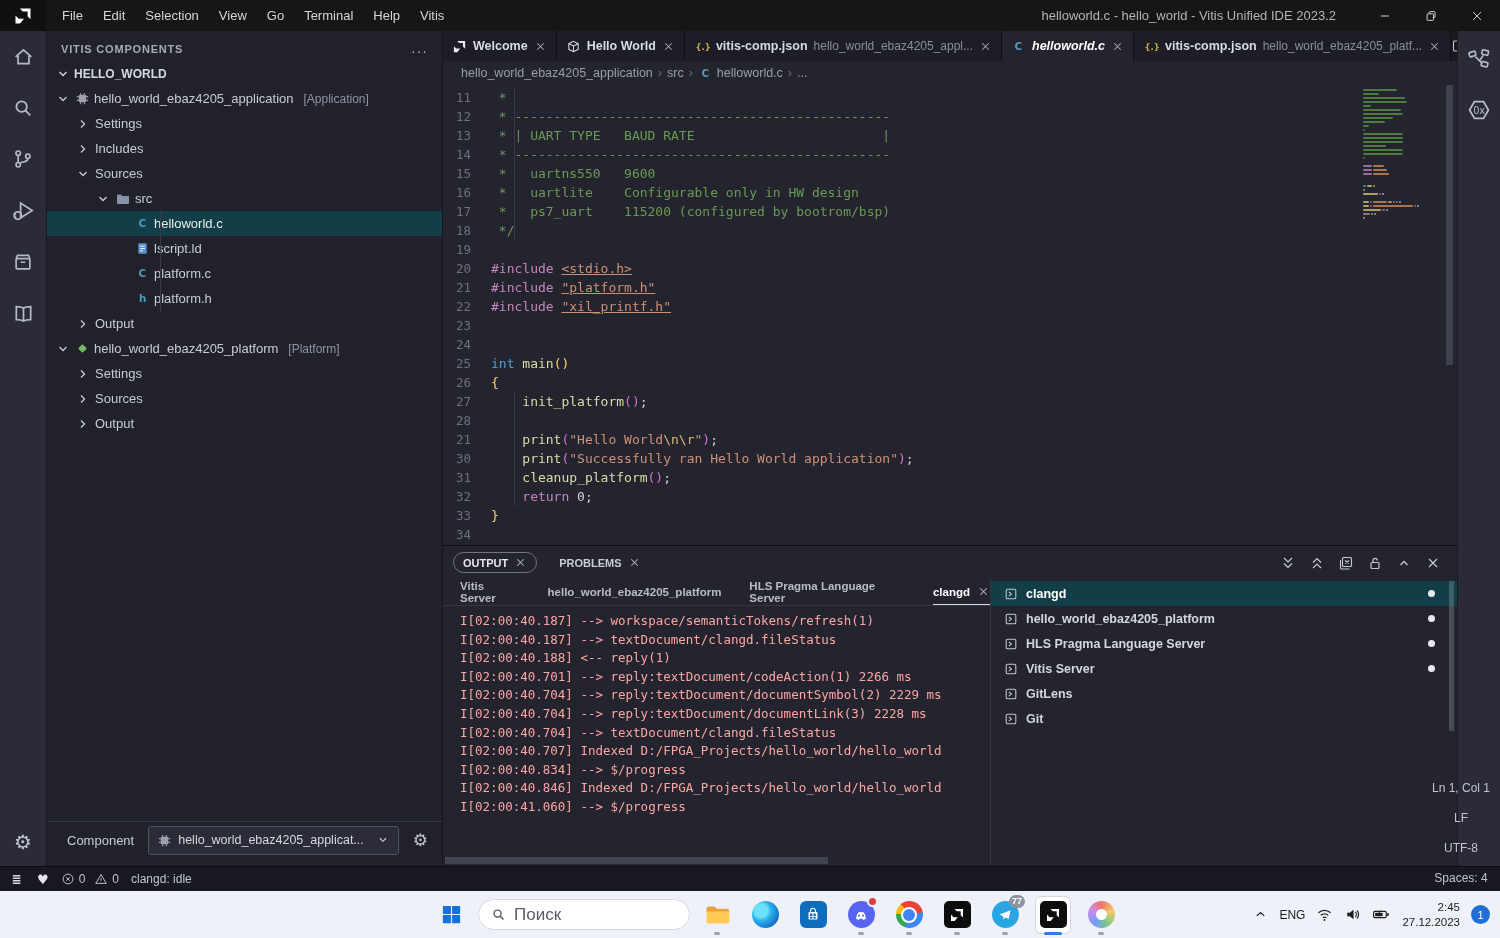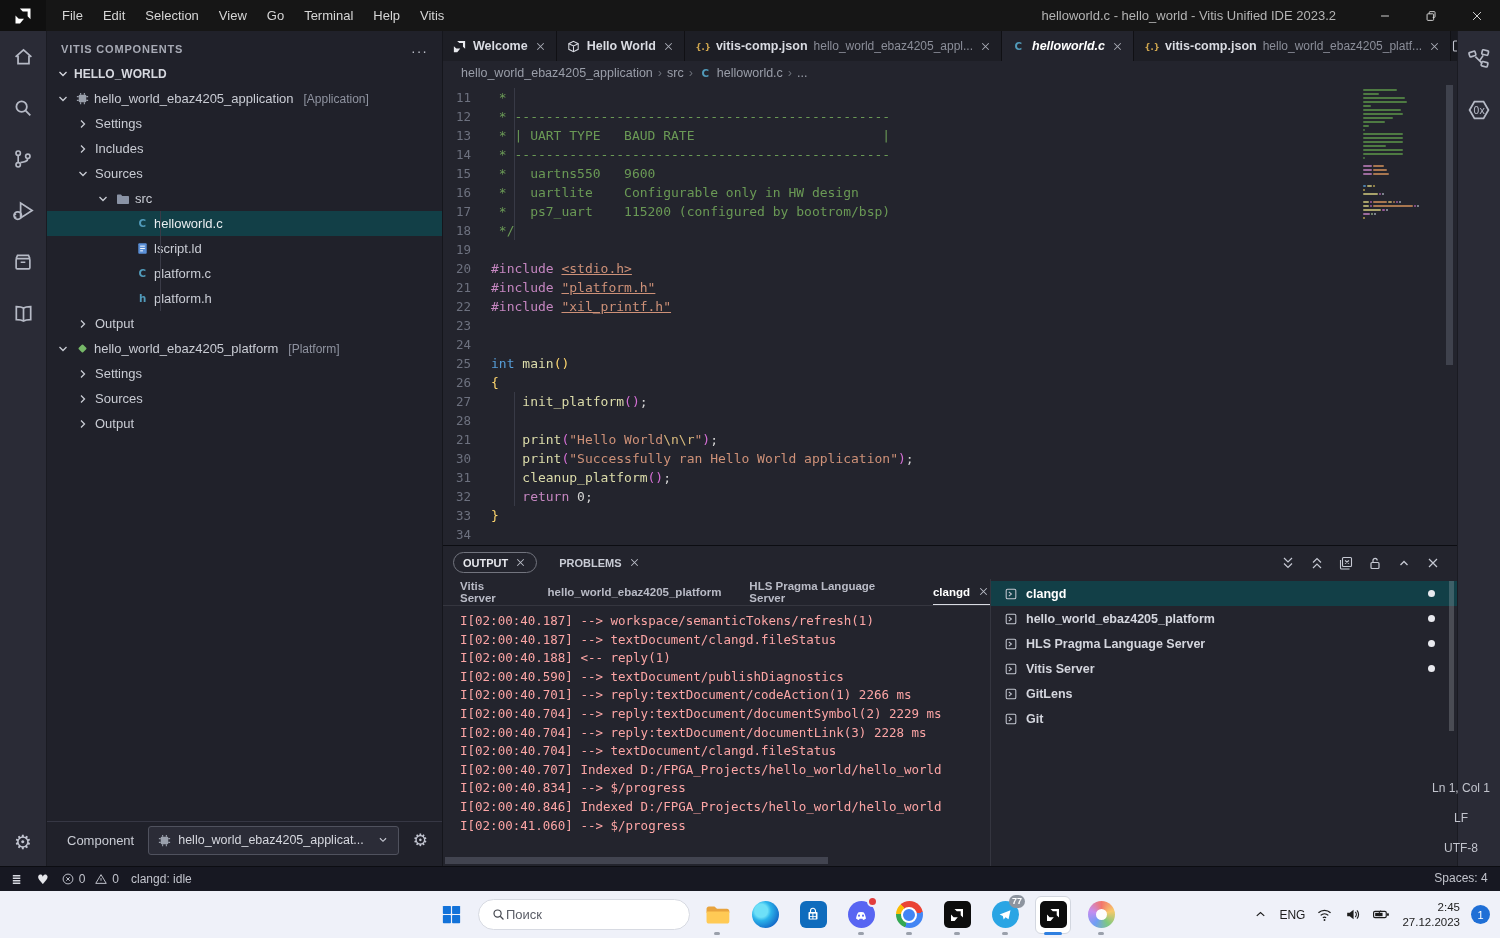--- a/index.html
+++ b/index.html
@@ -116,21 +116,21 @@
                font-size:12px; color:#c2c4cd; padding:0 10px; }
   .sb-left { display:flex; align-items:center; gap:12px; }
   .sb-right { margin-left:auto; display:flex; align-items:center; gap:16px;flex-direction:column; }
   .sb-item { display:flex; align-items:center; gap:4px; }
   .sb-heart { color:#e6e7ec; font-size:13px; font-family:"DejaVu Sans",sans-serif; }
 
   
   .taskbar { height:47px; background:#eff1f9; position:relative; display:flex; align-items:center; }
   .tb-center { position:absolute; left:433px; top:0; height:47px; display:flex; align-items:center; gap:9px; }
   .search-pill { width:212px; height:31px; background:#fff; border:1px solid #d7dae2; border-radius:16px;
-                 display:flex; align-items:center; padding:0 12px; color:#5a5d66; font-size:13px; }
+                 display:flex; align-items:center; gap:8px; padding:0 12px; color:#5a5d66; font-size:17px; }
   .tb-app { position:relative; width:36px; height:44px; display:flex; align-items:center; justify-content:center; }
   .tb-app .run-dash { position:absolute; bottom:2px; left:50%; transform:translateX(-50%);
                       width:6px; height:3px; border-radius:2px; background:#9aa0ab; }
   .tb-app.active .box { width:38px; height:38px; background:#fff; border:1px solid #d3d7e0; border-radius:6px;
                         display:flex; align-items:center; justify-content:center; }
   .tb-app.active .run-dash { width:18px; background:#2f7fe0; }
   .circle { width:27px; height:27px; border-radius:50%; position:relative; display:flex; align-items:center; justify-content:center; }
   .edge-bg { background:radial-gradient(circle at 34% 36%, #6ee0f7 0 26%, #2bb3ea 40%, #1266c6 78%, #0b4fa0 100%); }
   .discord-bg { background:#5865f2; }
   .telegram-bg { background:#2aa5e4; }
@@ -816,21 +816,20 @@
                   <svg width="13" height="13" viewBox="0 0 16 16" stroke="currentColor" stroke-width="1.3">
                     <path d="M4 4l8 8M12 4l-8 8"></path>
                   </svg>
                 </span>
               </div>
             </div>
           <div class="logs" id="logs-host">
               <div class="log-line">I[02:00:40.187] --&gt; workspace/semanticTokens/refresh(1)</div>
               <div class="log-line">I[02:00:40.187] --&gt; textDocument/clangd.fileStatus</div>
               <div class="log-line">I[02:00:40.188] &lt;-- reply(1)</div>
-              <div class="log-line">I[02:00:40.590] --&gt; textDocument/publishDiagnostics</div>
               <div class="log-line">I[02:00:40.701] --&gt; reply:textDocument/codeAction(1) 2266 ms</div>
               <div class="log-line">I[02:00:40.704] --&gt; reply:textDocument/documentSymbol(2) 2229 ms</div>
               <div class="log-line">I[02:00:40.704] --&gt; reply:textDocument/documentLink(3) 2228 ms</div>
               <div class="log-line">I[02:00:40.704] --&gt; textDocument/clangd.fileStatus</div>
               <div class="log-line">I[02:00:40.707] Indexed D:/FPGA_Projects/hello_world/hello_world</div>
               <div class="log-line">I[02:00:40.834] --&gt; $/progress</div>
               <div class="log-line">I[02:00:40.846] Indexed D:/FPGA_Projects/hello_world/hello_world</div>
               <div class="log-line">I[02:00:41.060] --&gt; $/progress</div>
             </div>
           <div class="hscroll">

